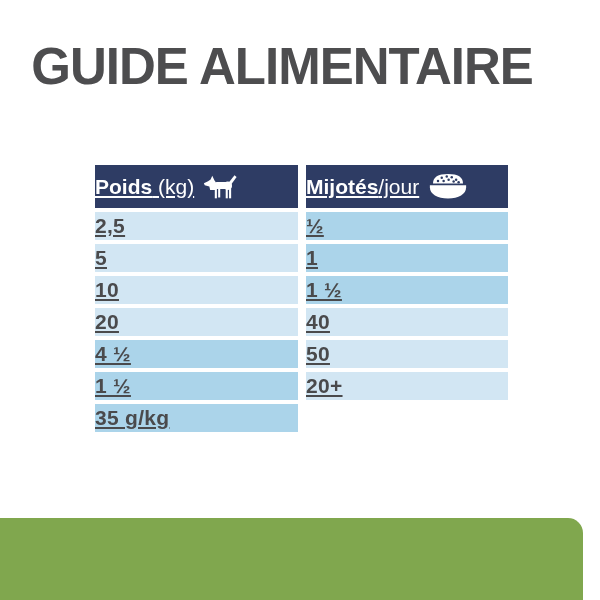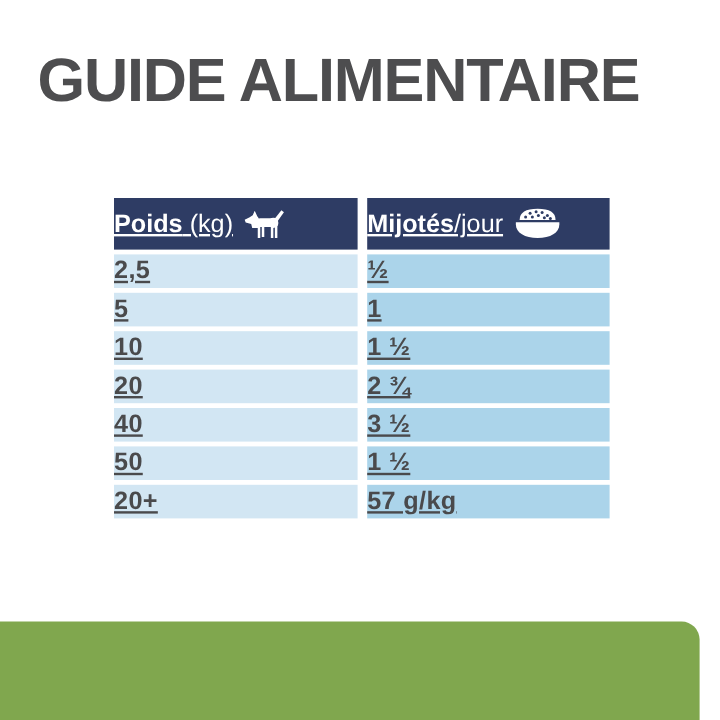--- a/index.html
+++ b/index.html
@@ -86,26 +86,25 @@
   <div class="cell c-left dcell">2,5</div>
   <div class="cell c-right dcell">½</div>
 
   <div class="cell c-left dcell">5</div>
   <div class="cell c-right dcell">1</div>
 
   <div class="cell c-left dcell">10</div>
   <div class="cell c-right dcell">1 ½</div>
 
   <div class="cell c-left dcell">20</div>
-  <div class="cell c-right dcell">2 ¾</div>
 
   <div class="cell c-left dcell">40</div>
-  <div class="cell c-right dcell">3 ½</div>
+  <div class="cell c-right dcell">4 ½</div>
 
   <div class="cell c-left dcell">50</div>
   <div class="cell c-right dcell">1 ½</div>
 
   <div class="cell c-left dcell">20+</div>
-  <div class="cell c-right dcell">57 g/kg</div>
+  <div class="cell c-right dcell">35 g/kg</div>
 
 </div>
 
 <div class="green-band"></div>
 
 </body></html>

